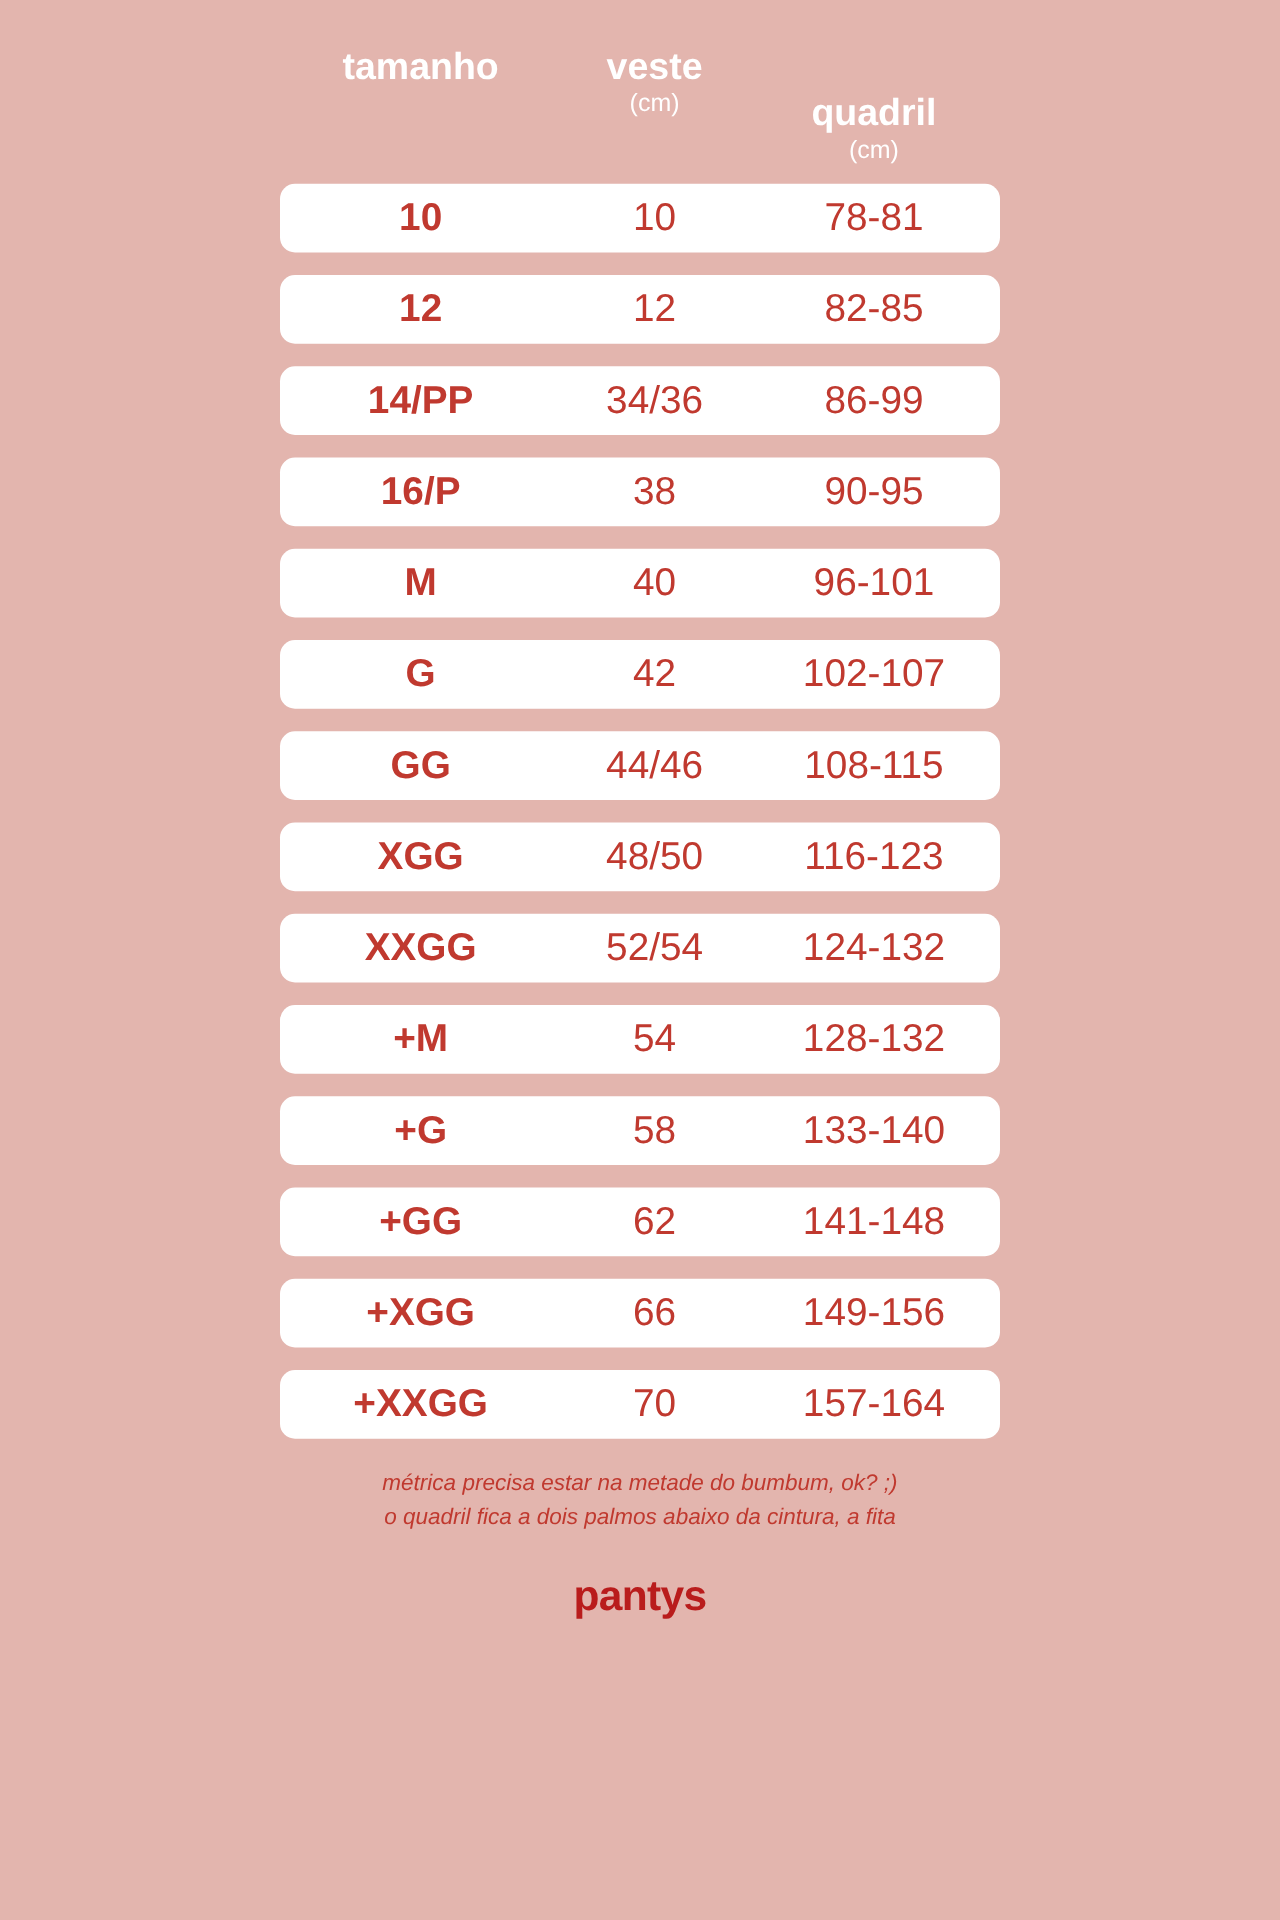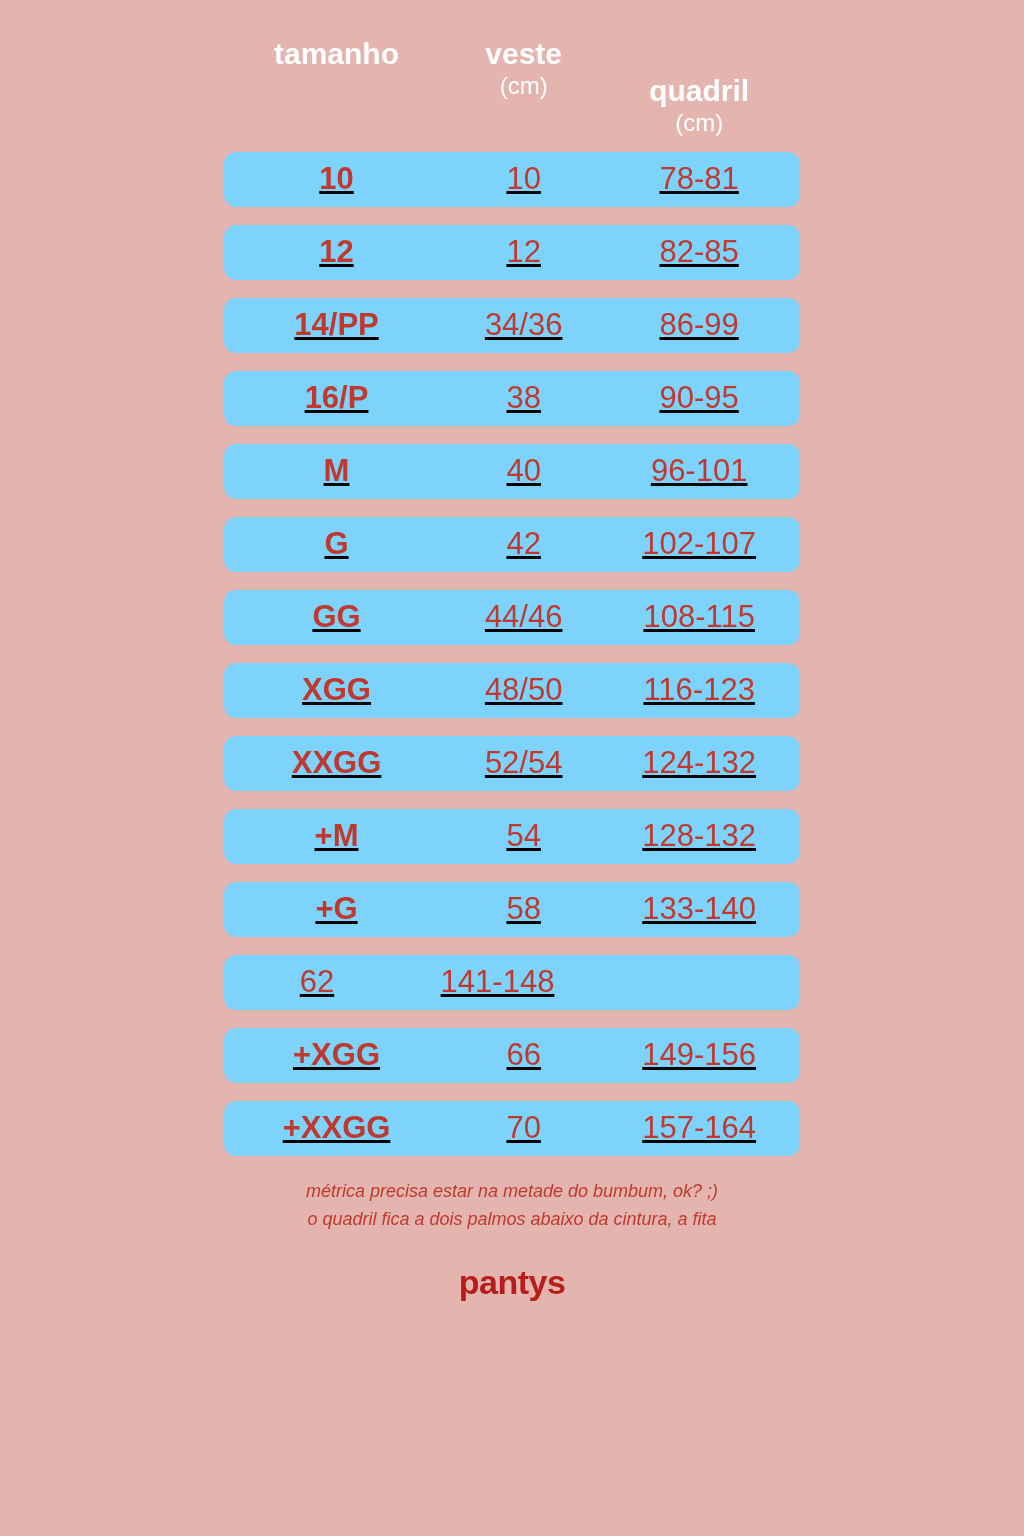--- a/index.html
+++ b/index.html
@@ -54,34 +54,33 @@
     margin-top: 37px;
   }
   .header-label {
     color: #ffffff;
     font-size: 30px;
     font-weight: bold;
     line-height: 1.05;
   }
   .header-unit {
     color: #ffffff;
-    font-size: 24px;
+    font-size: 20px;
     font-weight: normal;
     line-height: 1.3;
   }
   .row {
     display: flex;
     align-items: center;
-    background: #7dd3fc;
+    background: #ffffff;
     border-radius: 12px;
     height: 55px;
     margin-bottom: 18px;
     padding: 0 8px;
     box-sizing: border-box;
-    text-decoration: underline;
   }
   .cell-size {
     width: 215px;
     text-align: center;
     color: #c0392f;
     font-size: 31px;
     font-weight: bold;
   }
   .cell-veste {
     width: 170px;
@@ -197,20 +196,21 @@
       <div class="cell-quadril">128-132</div>
     </div>
 
     <div class="row">
       <div class="cell-size">+G</div>
       <div class="cell-veste">58</div>
       <div class="cell-quadril">133-140</div>
     </div>
 
     <div class="row">
+      <div class="cell-size">+GG</div>
       <div class="cell-veste">62</div>
       <div class="cell-quadril">141-148</div>
     </div>
 
     <div class="row">
       <div class="cell-size">+XGG</div>
       <div class="cell-veste">66</div>
       <div class="cell-quadril">149-156</div>
     </div>
 

